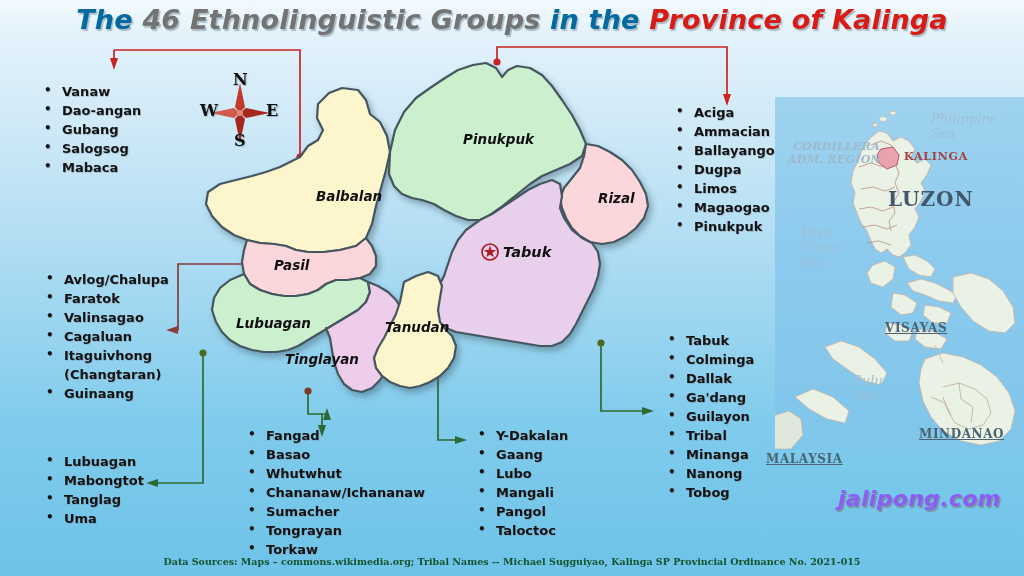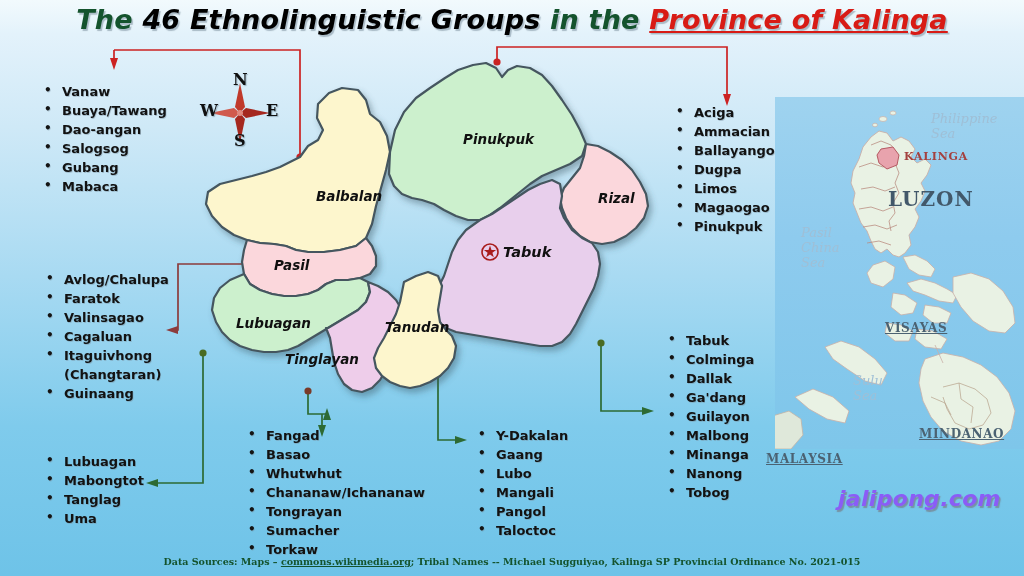--- a/index.html
+++ b/index.html
@@ -14,23 +14,23 @@
 
   
   #title-bar{
     position:absolute; top:4px; left:0; width:1024px; height:42px;
     text-align:center; white-space:nowrap;
     font-family:"DejaVu Sans", sans-serif;
     font-size:27px; font-weight:bold; font-style:italic;
     letter-spacing:.2px;
   }
   #title-bar span{ text-shadow:1.5px 1.5px 1px rgba(120,140,155,.55); }
-  .t-black{ color:#14532d;font-style:italic; }
-  .t-green{ color:#000000;text-align:right; }
-  .t-red{ color:#d81b15;text-decoration:underline; }
+  .t-black{ color:#0369a1;font-style:italic; }
+  .t-green{ color:#737373;text-align:right; }
+  .t-red{ color:#d81b15; }
 
   
   .grp-list{ position:absolute; }
   .grp-list li{
     list-style:none; position:relative;
     font-family:"DejaVu Sans", sans-serif;
     font-size:13px; font-weight:bold; color:#121212;
     line-height:19px; padding-left:26px; white-space:nowrap;
     text-shadow:.7px .7px .6px rgba(120,145,160,.45);
   }
@@ -87,21 +87,21 @@
     font-size:22px; color:#8b5cf6; letter-spacing:.3px;
     text-shadow:1.5px 1.5px 1px rgba(120,95,95,.5);
   }
 
   
   #footer{
     position:absolute; left:0; top:556px; width:1024px; text-align:center;
     font-family:"DejaVu Serif", serif; font-weight:bold; font-size:9.5px;
     color:#14532d; white-space:nowrap;
   }
-  #footer .lnk{ text-decoration:underline; color:#14532d; }
+  #footer .lnk{ color:#14532d; }
 
   
   .map-label{
     font-family:"DejaVu Sans", sans-serif; font-weight:bold; font-style:italic;
     font-size:13.5px; fill:#101010;
   }
   .map-label-lg{ font-size:14.5px; }
 </style>
 </head>
 <body>
@@ -217,24 +217,23 @@
       </g>
     </svg>
     <span class="compass-letter" id="compass-n">N</span>
     <span class="compass-letter" id="compass-s">S</span>
     <span class="compass-letter" id="compass-w">W</span>
     <span class="compass-letter" id="compass-e">E</span>
   </div>
 
   <ul class="grp-list" id="list-balbalan">
     <li class="bullet">Vanaw</li>
-    <li class="bullet">Buaya/Tawang</li>
     <li class="bullet">Dao-angan</li>
+    <li class="bullet">Gubang</li>
     <li class="bullet">Salogsog</li>
-    <li class="bullet">Gubang</li>
     <li class="bullet">Mabaca</li>
   </ul>
 
   <ul class="grp-list" id="list-pasil">
     <li class="bullet">Avlog/Chalupa</li>
     <li class="bullet">Faratok</li>
     <li class="bullet">Valinsagao</li>
     <li class="bullet">Cagaluan</li>
     <li class="bullet">Itaguivhong</li>
     <li class="cont">(Changtaran)</li>
@@ -246,22 +245,22 @@
     <li class="bullet">Mabongtot</li>
     <li class="bullet">Tanglag</li>
     <li class="bullet">Uma</li>
   </ul>
 
   <ul class="grp-list" id="list-tinglayan">
     <li class="bullet">Fangad</li>
     <li class="bullet">Basao</li>
     <li class="bullet">Whutwhut</li>
     <li class="bullet">Chananaw/Ichananaw</li>
+    <li class="bullet">Sumacher</li>
     <li class="bullet">Tongrayan</li>
-    <li class="bullet">Sumacher</li>
     <li class="bullet">Torkaw</li>
   </ul>
 
   <ul class="grp-list" id="list-tanudan">
     <li class="bullet">Y-Dakalan</li>
     <li class="bullet">Gaang</li>
     <li class="bullet">Lubo</li>
     <li class="bullet">Mangali</li>
     <li class="bullet">Pangol</li>
     <li class="bullet">Taloctoc</li>
@@ -276,21 +275,21 @@
     <li class="bullet">Magaogao</li>
     <li class="bullet">Pinukpuk</li>
   </ul>
 
   <ul class="grp-list" id="list-tabuk">
     <li class="bullet">Tabuk</li>
     <li class="bullet">Colminga</li>
     <li class="bullet">Dallak</li>
     <li class="bullet">Ga'dang</li>
     <li class="bullet">Guilayon</li>
-    <li class="bullet">Malbong</li>
+    <li class="bullet">Tribal</li>
     <li class="bullet">Minanga</li>
     <li class="bullet">Nanong</li>
     <li class="bullet">Tobog</li>
   </ul>
 
   <div id="inset-map">
     <svg width="249" height="352" viewBox="0 0 249 352">
 
       <path d="M96,40 L104,34 L112,36 L118,44 L126,40 L134,44 L140,52 L136,60 L142,66 L150,62 L156,68 L152,78
            L146,86 L150,94 L146,104 L140,112 L144,120 L140,130 L134,138 L136,148 L130,156 L124,160 L118,158
@@ -341,20 +340,24 @@
 
       <path d="M160,248 L168,266" stroke="#c9b0a8" stroke-width="0.8" fill="none"></path>
     </svg>
 
     
     <div class="inset-label sea-label" style="left:156px; top:14px; width:86px;">
       <span>Philippine</span><br>
       <span>Sea</span>
     </div>
 
+    <div class="inset-label region-label" style="left:13px; top:43px; width:92px; text-align:right;">
+      <span>CORDILLERA</span><br>
+      <span>ADM. REGION</span>
+    </div>
 
     <div class="inset-label" id="inset-kalinga-label" style="left:129px; top:53px;">KALINGA</div>
 
     <div class="inset-label" id="inset-luzon-label" style="left:113px; top:90px;">LUZON</div>
 
     <div class="inset-label sea-label" style="left:26px; top:128px; width:62px;">
       <span>Pasil</span><br>
       <span>China</span><br>
       <span>Sea</span>
     </div>

